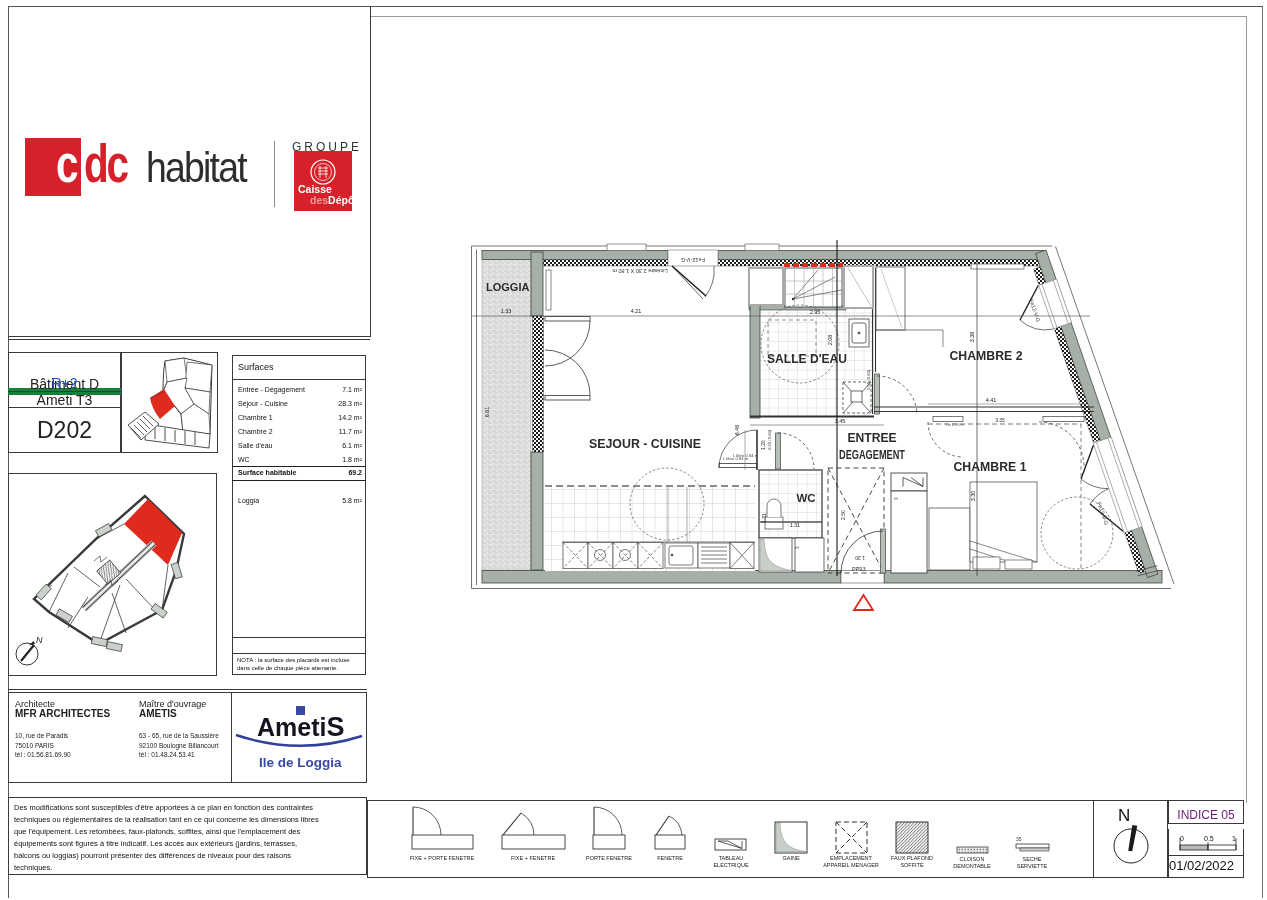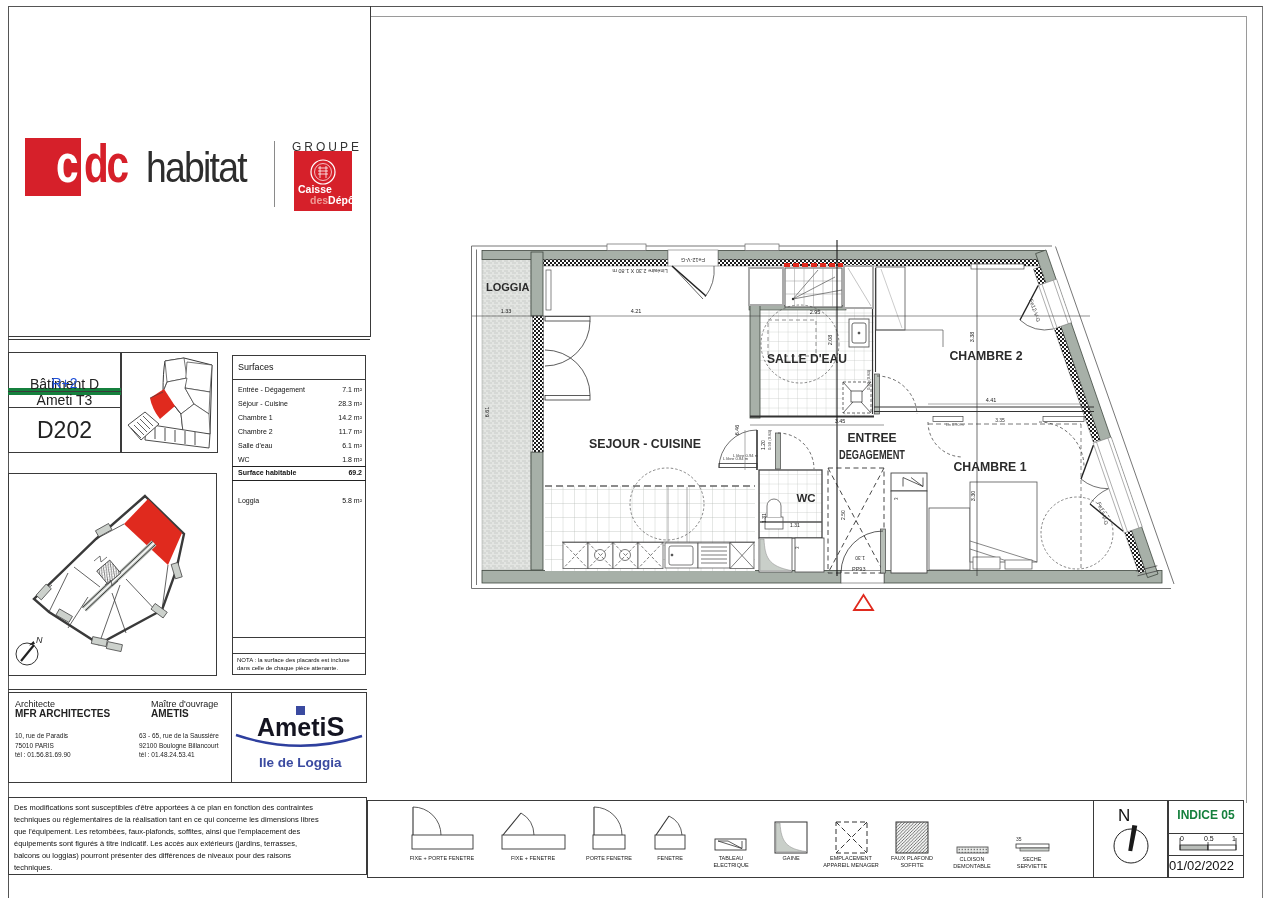--- a/index.html
+++ b/index.html
@@ -129,21 +129,21 @@
       <path d="M13 188 L26 172" stroke="#222" stroke-width="2.2"></path>
       <path d="M27 171 l-6 1.5 4.5 -4.5 Z" fill="#222"></path>
       <text x="28" y="170" font-size="9" font-style="italic" fill="#222" font-family="Liberation Sans">N</text>
     </g>
 </svg>
 
 <div class="abs" style="left:8px;top:689px;width:359px;height:0;border-top:1px solid #3a3a3a;"></div>
 <div class="abs" style="left:8px;top:692px;width:359px;height:91px;border:1px solid #3a3a3a;box-sizing:border-box;"></div>
 <div class="abs" style="left:15px;top:699px;font-size:9px;color:#222;line-height:10px;">Architecte<br><b style="font-size:10px;">MFR ARCHITECTES</b></div>
 <div class="abs" style="left:15px;top:731px;font-size:6.5px;color:#222;line-height:9.5px;">10, rue de Paradis<br>75010 PARIS<br>tél : 01.56.81.69.90</div>
-<div class="abs" style="left:139px;top:699px;font-size:9px;color:#222;line-height:10px;margin-left:12px;">Maître d'ouvrage<br><b style="font-size:10px;">AMETIS</b></div>
+<div class="abs" style="left:139px;top:699px;font-size:9px;color:#222;line-height:10px;">Maître d'ouvrage<br><b style="font-size:10px;">AMETIS</b></div>
 <div class="abs" style="left:139px;top:731px;font-size:6.5px;color:#222;line-height:9.5px;">63 - 65, rue de la Saussière<br>92100 Boulogne Billancourt<br>tél : 01.48.24.53.41</div>
 
 <div class="abs" style="left:231px;top:692px;width:136px;height:91px;border:1px solid #3a3a3a;border-left:1px solid #3a3a3a;box-sizing:border-box;"></div>
 <div class="abs" style="left:296px;top:706px;width:9px;height:9px;background:#3a4aa0;"></div>
 <div class="abs" style="left:257px;top:712px;font-size:25px;font-weight:bold;color:#141420;letter-spacing:0px;">Ameti<span style="font-size:27px;">S</span></div>
 <svg class="abs" style="left:234px;top:732px;" width="130" height="22">
 <path d="M2 3 Q 65 24 128 4" fill="none" stroke="#2e3f9e" stroke-width="2.4"></path>
 </svg>
 <div class="abs" style="left:259px;top:755px;font-size:13.5px;font-weight:bold;color:#3a4aa0;">Ile de Loggia</div>
 
@@ -229,21 +229,21 @@
 <text x="665" y="68" font-size="5.5" fill="#222" text-anchor="middle" font-family="Liberation Sans">SERVIETTE</text>
 </svg>
 
 <div class="abs" style="left:1094px;top:800px;width:74px;height:78px;border:1px solid #3a3a3a;border-left:none;box-sizing:border-box;"></div>
 <div class="abs" style="left:1118px;top:806px;font-size:17px;color:#111;">N</div>
 <svg class="abs" style="left:1108px;top:822px;" width="50" height="50">
 <circle cx="23" cy="24" r="17" fill="none" stroke="#222" stroke-width="1"></circle>
 <path d="M21 3 L26 3 L25 29 L21 29 Z" fill="#1a1a1a" transform="rotate(9 23 24)"></path>
 </svg>
 
-<div class="abs" style="left:1168px;top:800px;width:76px;height:34px;border:1px solid #3a3a3a;box-sizing:border-box;text-align:center;font-size:12px;line-height:28px;color:#15803d;font-weight:bold;">INDICE 05</div>
+<div class="abs" style="left:1168px;top:800px;width:76px;height:24px;border:1px solid #3a3a3a;box-sizing:border-box;text-align:center;font-size:12px;line-height:28px;color:#701a75;">INDICE 05</div>
 <div class="abs" style="left:1168px;top:829px;width:76px;height:27px;border:1px solid #3a3a3a;border-top:none;box-sizing:border-box;"></div>
 
 <svg class="abs" style="left:1168px;top:829px;" width="76" height="27">
 <text x="12" y="12" font-size="7" fill="#111" font-family="Liberation Sans">0</text>
 <text x="36" y="12" font-size="7" fill="#111" font-family="Liberation Sans">0.5</text>
 <text x="64" y="12" font-size="7" fill="#111" font-family="Liberation Sans">1</text>
 <rect x="12" y="16" width="28" height="5" fill="#b9bdb9" stroke="#222" stroke-width="0.8"></rect>
 <rect x="40" y="16" width="28" height="5" fill="#fff" stroke="#222" stroke-width="0.8"></rect>
 <path d="M12 9 v12 M40 13 v8 M68 9 v12" stroke="#222" stroke-width="0.8"></path>
 </svg>

